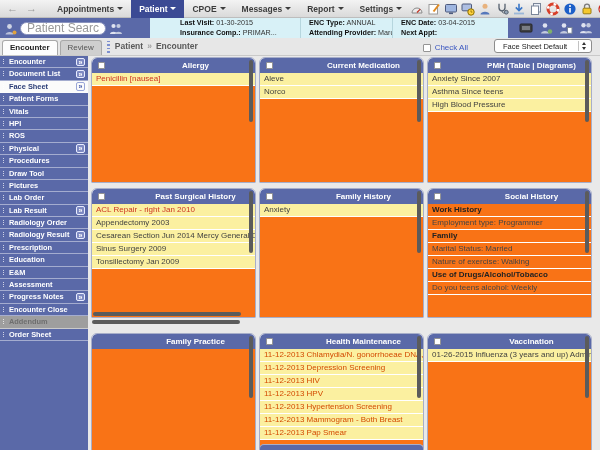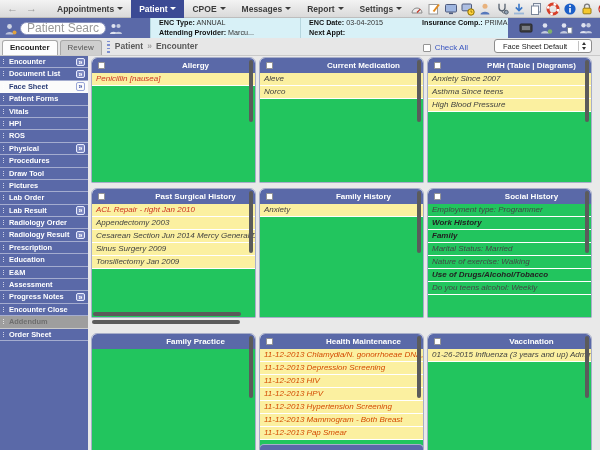--- a/index.html
+++ b/index.html
@@ -63,21 +63,21 @@
 
   
   #main { position:relative; flex:1; overflow:hidden; padding-left:3px; }
   .prow { display:flex; gap:3px; }
   .prow0 { margin-top:1px; height:126px; margin-bottom:5px; }
   .prow1 { height:130px; }
   .prow2 { margin-top:15px; height:120px; }
   .panel { position:relative; width:165px; flex:none; background:#fff; border:1px solid #a7aec9; border-radius:6px 6px 1px 1px; overflow:hidden; }
   .phead { height:15px; background:var(--accent,#5a69a8); border-radius:5px 5px 0 0; color:#fff; font-size:8px; font-weight:bold; text-align:center; line-height:15px; position:relative; white-space:nowrap; overflow:hidden;padding-left:44px; }
   .phead .cb { position:absolute; left:6px; top:4px; width:7px; height:7px; }
-  .pbody { position:absolute; left:0; right:0; top:15px; bottom:0; background:#22c55e; overflow:hidden;font-style:italic; }
+  .pbody { position:absolute; left:0; right:0; top:15px; bottom:0; background:#f97316; overflow:hidden; }
   .pitem { height:13px; line-height:12px; font-size:8px; color:#3f3f3f; padding:0 4px; border-bottom:1px solid #fff; white-space:nowrap; overflow:hidden; }
   .pitem.hl { background:var(--hl,#fbf0a0); }
   .pitem.red { color:var(--red,#cc3322); }
   .pitem.red2 { color:var(--red2,#d34a00); }
   .pitem.bold { font-weight:bold; color:#222; }
   .pitem.plainline { color:#444; }
   .vthumb { position:absolute; right:2px; top:2px; width:4px; height:62px; background:#5b5b5b; border-radius:2px; }
   .hthumb { position:absolute; left:1px; bottom:1px; height:4px; width:148px; background:#5b5b5b; border-radius:2px; }
   .next-panel-stub { position:absolute; left:171px; top:388px; width:165px; height:8px; background:var(--accent,#5a69a8); border-radius:5px 5px 0 0; border:1px solid #a7aec9; border-bottom:none; }
 </style>
@@ -213,20 +213,21 @@
       <span class="tbicon">
           <svg viewBox="0 0 14 14">
             <circle cx="4.5" cy="4" r="2.1" fill="#dfe3f0"></circle>
             <circle cx="9.5" cy="4" r="2.1" fill="#c3cade"></circle>
             <path d="M1 12c0-3 7-3 7 0z" fill="#dfe3f0"></path>
             <path d="M6 12c0-3 7-3 7 0z" fill="#c3cade"></path>
           </svg>
         </span>
     </div>
     <div class="pb-info" id="info-grid">
+        <div class="info-cell c0 r0"><b>Last Visit:</b><span> 01-30-2015</span></div>
         <div class="info-cell c1 r0"><b>ENC Type:</b><span> ANNUAL</span></div>
         <div class="info-cell c2 r0"><b>ENC Date:</b><span> 03-04-2015</span></div>
         <div class="info-cell c0 r1"><b>Insurance Comp.:</b><span> PRIMAR...</span></div>
         <div class="info-cell c1 r1"><b>Attending Provider:</b><span> Marcu...</span></div>
         <div class="info-cell c2 r1"><b>Next Appt:</b><span> </span></div>
       </div>
     <div class="pb-right" id="pb-icons">
         <span class="tbicon">
           <svg viewBox="0 0 14 14" xmlns="http://www.w3.org/2000/svg">
             <rect x="1" y="3" width="12" height="8" rx="1" fill="#3f4043" stroke="#26272a"></rect>
@@ -351,22 +352,22 @@
             <section class="panel">
               <div class="phead"><span class="cb"></span><span>Family History</span></div>
               <div class="pbody">
                 <div class="pitem plain hl">Anxiety</div>
               </div>
               <div class="vthumb"></div>
             </section>
             <section class="panel">
               <div class="phead"><span class="cb"></span><span>Social History</span></div>
               <div class="pbody">
+                <div class="pitem bold">Work History</div>
                 <div class="pitem plainline">Employment type: Programmer</div>
-                <div class="pitem bold">Work History</div>
                 <div class="pitem bold">Family</div>
                 <div class="pitem plainline">Marital Status: Married</div>
                 <div class="pitem plainline">Nature of exercise: Walking</div>
                 <div class="pitem bold">Use of Drugs/Alcohol/Tobacco</div>
                 <div class="pitem plainline">Do you teens alcohol: Weekly</div>
               </div>
               <div class="vthumb"></div>
             </section>
           </div>
           <div class="prow prow2">

